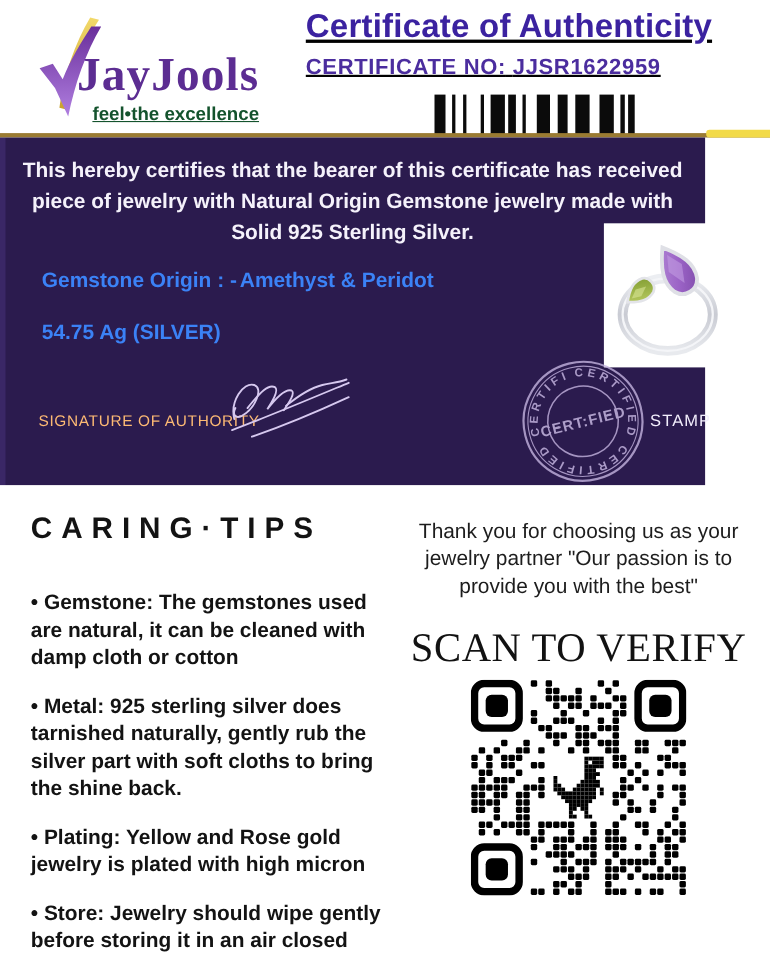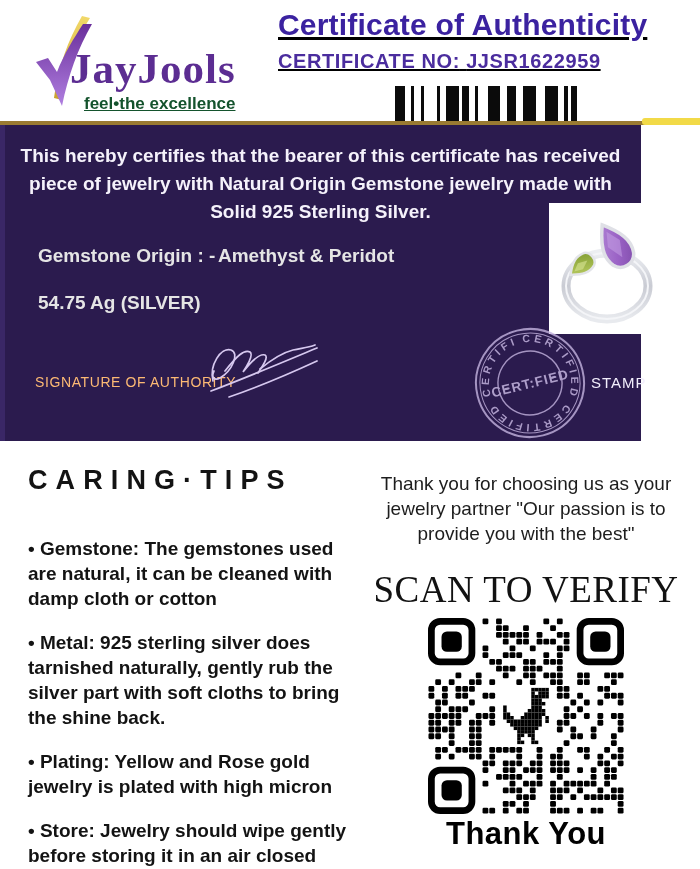--- a/index.html
+++ b/index.html
@@ -25,21 +25,21 @@
   .gold-line{position:absolute;top:121px;left:0;width:700px;height:4px;background:#9a7b32;}
   .gold-line-bright{position:absolute;top:118px;right:0;width:58px;height:7px;background:#f2da48;border-radius:3px 0 0 3px;}
 
   
   .certificate{position:absolute;top:125px;left:0;width:641px;height:319px;background:#2b1b4e;
                box-shadow:inset 5px 0 0 #3a2766;}
   .statement{padding-top:17px;text-align:center;font-weight:bold;font-size:19px;
              line-height:28px;color:#f5f2fb;}
   .ring-box{position:absolute;left:549px;top:78px;width:118px;height:131px;background:#fff;}
   .fields{position:absolute;left:38px;top:120px;}
-  .field-row{display:flex;font-weight:bold;font-size:19px;color:#e5e5e5;margin-bottom:25px;}
+  .field-row{display:flex;font-weight:bold;font-size:19px;color:#3b82f6;margin-bottom:25px;}
   .field-label{width:180px;}
   .sig-label{position:absolute;left:35px;top:249px;font-size:14px;letter-spacing:0.6px;color:#fdba74;}
   .sig-svg{position:absolute;left:205px;top:214px;}
   .stamp{position:absolute;left:472px;top:200px;opacity:0.88;}
   .stamp-label{position:absolute;left:591px;top:249px;font-size:15px;letter-spacing:1px;color:#f2eefc;}
 
   
   .bottom{position:absolute;top:441px;left:0;width:700px;height:425px;background:#fff;display:flex;}
   .tips-col{width:352px;box-sizing:border-box;padding:24px 4px 0 28px;}
   .tips-heading{font-size:27px;font-weight:bold;color:#131313;letter-spacing:0.30em;}
@@ -583,16 +583,15 @@
               <rect x="14.760000000000002" y="17.1" width="0.52" height="0.52" fill="#000"></rect>
               <rect x="15.280000000000001" y="17.1" width="0.52" height="0.52" fill="#000"></rect>
               <rect x="13.200000000000001" y="17.62" width="0.52" height="0.52" fill="#000"></rect>
               <rect x="15.280000000000001" y="17.62" width="0.52" height="0.52" fill="#000"></rect>
               <rect x="13.200000000000001" y="18.14" width="0.52" height="0.52" fill="#000"></rect>
               <rect x="13.72" y="18.14" width="0.52" height="0.52" fill="#000"></rect>
               <rect x="15.280000000000001" y="18.14" width="0.52" height="0.52" fill="#000"></rect>
               <rect x="15.8" y="18.14" width="0.52" height="0.52" fill="#000"></rect>
             </g>
           </svg></div>
-      <div class="thank-you">Thank You</div>
     </div>
   </div>
 </div>
 
 </body></html>

